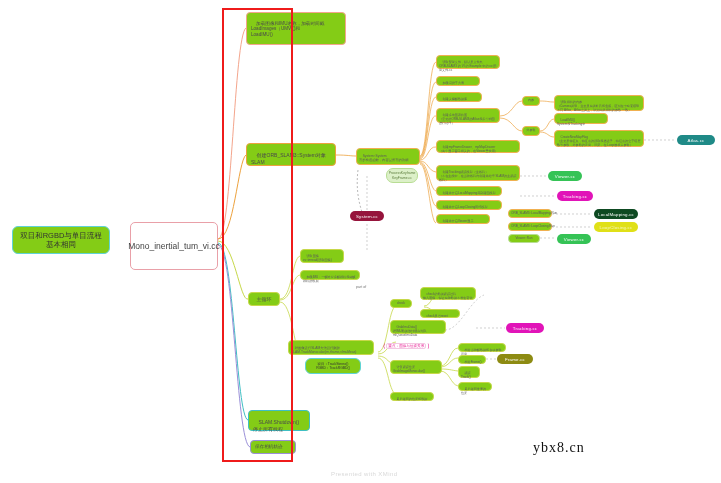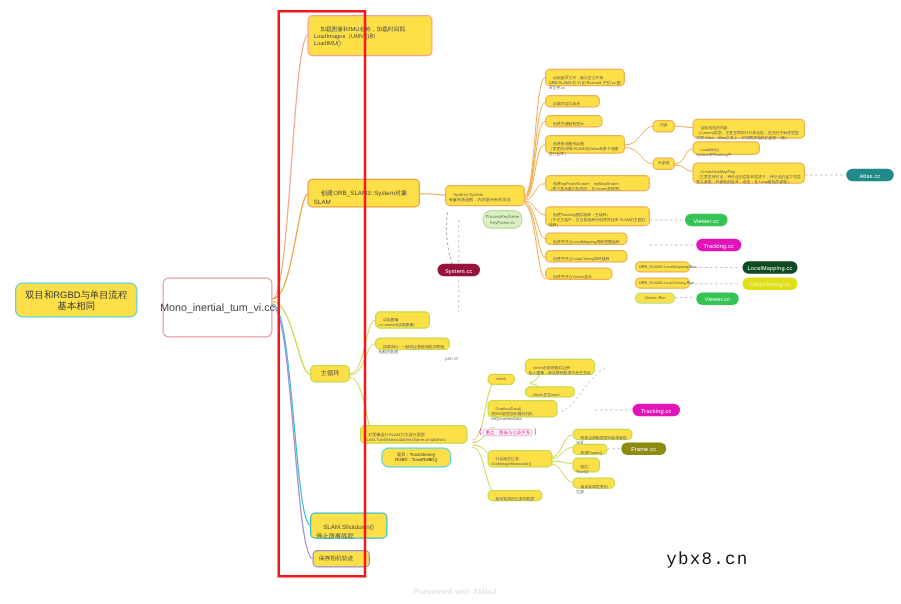--- a/index.html
+++ b/index.html
@@ -1,41 +1,41 @@
 <!DOCTYPE html>
 <html><head>
 <meta charset="utf-8">
 <style>
   html,body{margin:0;padding:0;background:#ffffff;}
   body{width:721px;height:483px;position:relative;overflow:hidden;
        font-family:"Liberation Sans","DejaVu Sans",sans-serif;}
   #canvas{position:absolute;left:0;top:0;width:721px;height:483px;}
   svg.links{position:absolute;left:0;top:0;width:721px;height:483px;pointer-events:none;}
-  .node{position:absolute;box-sizing:border-box;background:#fde047;
+  .node{position:absolute;box-sizing:border-box;background:#84cc16;
         border:1px solid #bbb;border-radius:4px;padding:2px 4px;
         line-height:1.25;white-space:pre-wrap;color:#333;}
   .n-root{border:1px solid #e9a0a8;color:#444;font-size:8.5px;text-align:center;
           border-radius:5px;background:#fff;}
   .n-cyanbox{border:1px solid #5fd3d6;border-radius:6px;font-size:7.5px;
              text-align:center;color:#333;}
   .n-salmon{border:1px solid #f4a58c;font-size:4.6px;color:#4a4a4a;}
   .n-orange{border:1px solid #eda23e;font-size:5px;color:#4a4a4a;}
   .n-orange-sm{border:1px solid #f0b050;font-size:3.1px;color:#5a5a5a;padding:1px 2px;}
   .n-yellow{border:1px solid #c7d84a;font-size:5px;color:#4a4a4a;}
   .n-yellow-sm{border:1px solid #c7d84a;font-size:3.1px;color:#5a5a5a;padding:1px 2px;}
   .n-teal{border:1px solid #3fbfc4;font-size:5px;color:#4a4a4a;}
   .n-purple{border:1px solid #9a8fd8;font-size:4.6px;color:#4a4a4a;}
   .n-green-pill{border:none;border-radius:7px;color:#fff;font-size:3.4px;
         text-align:center;display:flex;align-items:center;justify-content:center;}
   .pill{position:absolute;border-radius:8px;display:flex;align-items:center;
         justify-content:center;color:#fff;font-size:4.4px;letter-spacing:.2px;
         box-sizing:border-box;text-align:center;}
   .redbox{position:absolute;border:2px solid #ef1b1b;background:transparent;}
   .watermark{position:absolute;color:#111;font-size:14px;letter-spacing:1px;
-             font-family:Liberation Mono, monospace;}
+             font-family:Liberation Serif, serif;}
   .footer{position:absolute;color:#d8d8d8;font-size:6px;letter-spacing:.4px;}
   .lbl-partof{position:absolute;font-size:3.6px;color:#777;}
   .marker{position:absolute;display:flex;align-items:center;font-size:3.6px;
           color:#e6128e;gap:1px;}
   .marker .chev{color:#e6128e;font-size:6px;line-height:1;}
   .marker .txt{border:1px solid #f3c6e2;background:#fff;border-radius:2px;
                padding:0 1px;color:#e6128e;}
 </style>
 </head>
 <body>

